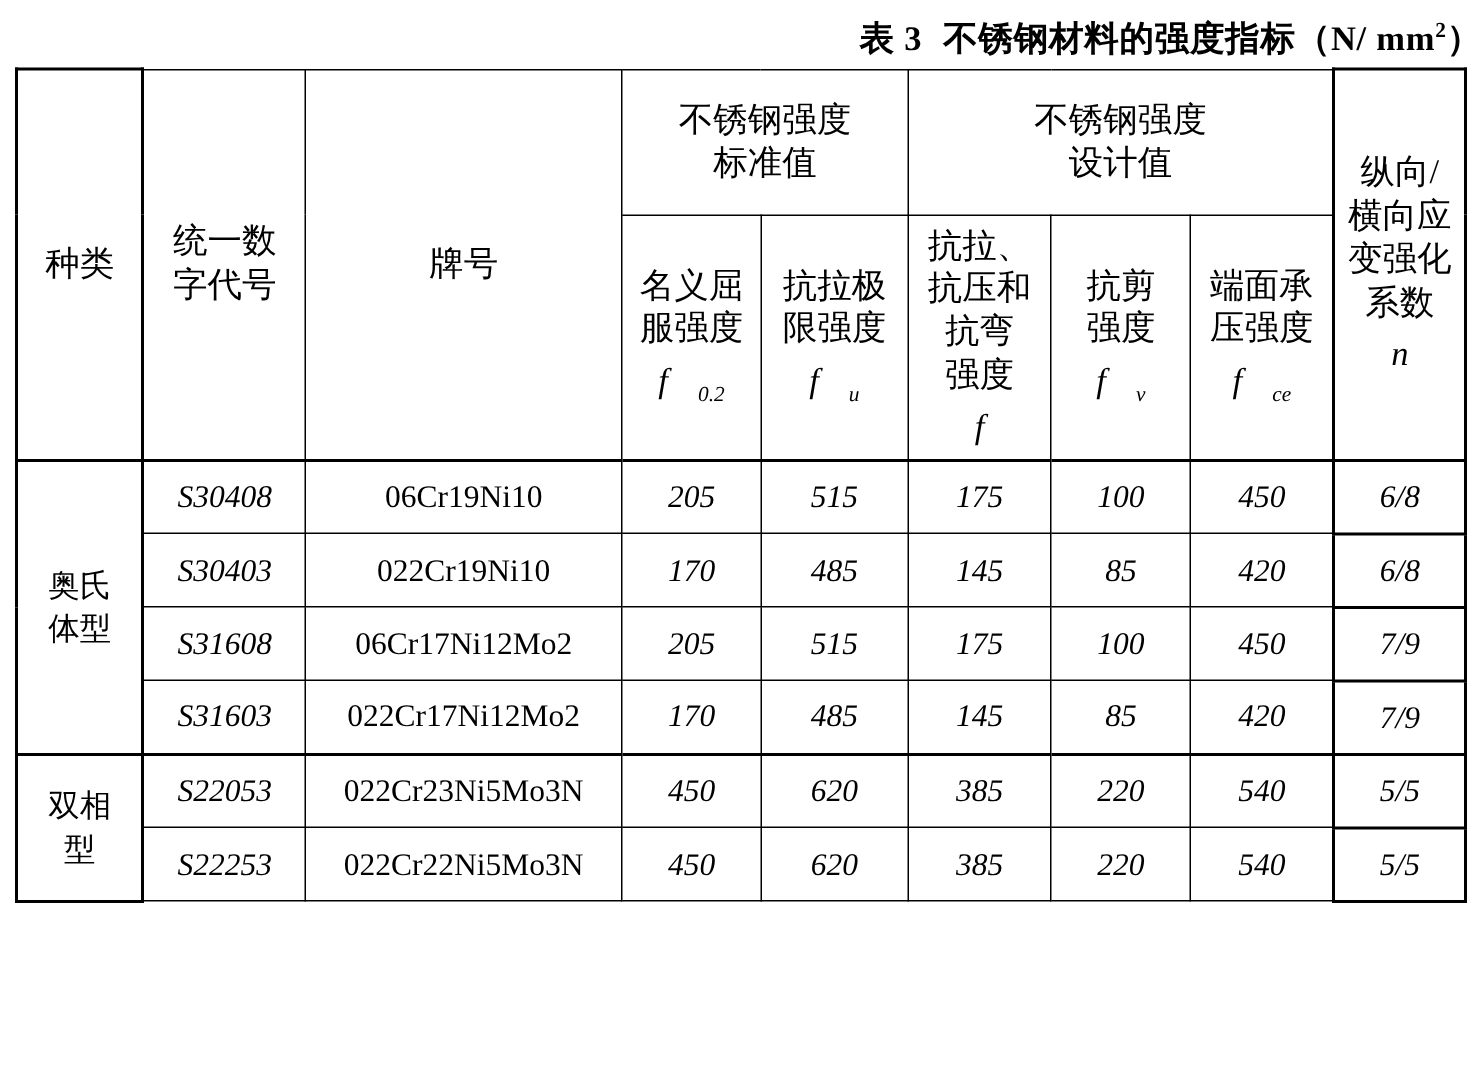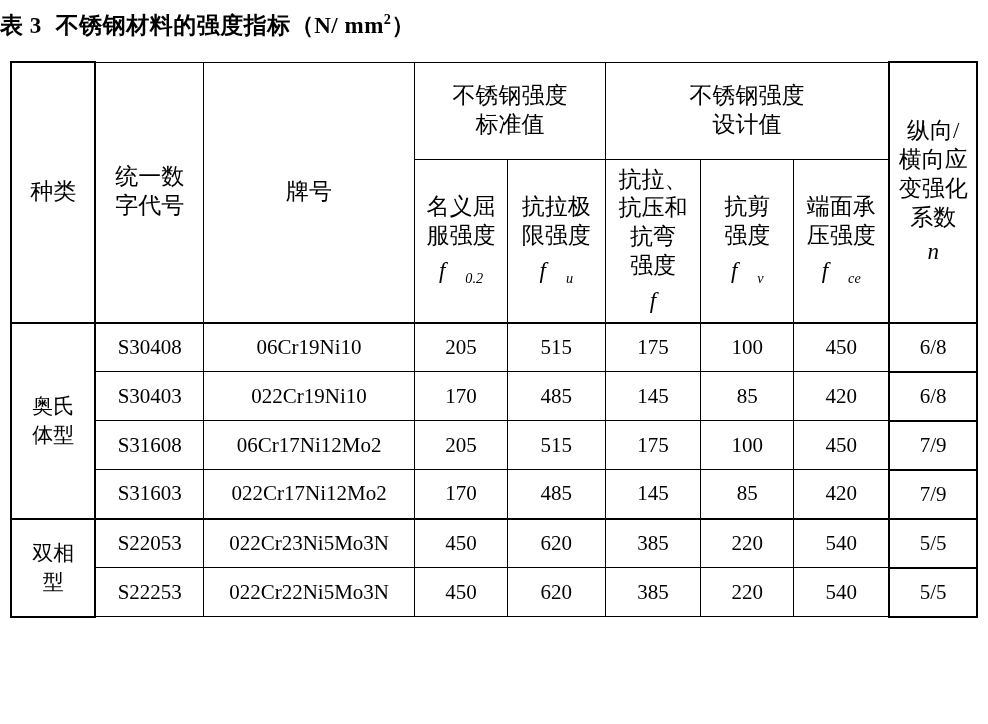--- a/index.html
+++ b/index.html
@@ -14,25 +14,25 @@
     color: #000000;
     overflow: hidden;
   }
   .page {
     position: relative;
     width: 988px;
     height: 724px;
     box-sizing: border-box;
   }
   .caption {
-    text-align: left;
+    text-align: right;
     font-size: 23px;
     font-weight: bold;
     padding-top: 10px;
-    padding-bottom: 20px;
+    padding-bottom: 4px;
     letter-spacing: 0.5px;
   }
   .caption .cap-num {
     margin-right: 14px;
   }
   .caption .cap-unit {
     font-weight: bold;
   }
   sup {
     font-size: 0.62em;
@@ -83,20 +83,21 @@
   .sym-blk {
     display: block;
     margin-top: 6px;
     font-style: italic;
   }
   .grade {
     font-size: 21px;
   }
   .num {
     font-size: 21px;
+    font-style: italic;
   }
   .cat {
     font-size: 21px;
     line-height: 1.35;
   }
   .row-h {
     height: 49px;
   }
   .thick-top {
     border-top-width: 2.5px !important;

